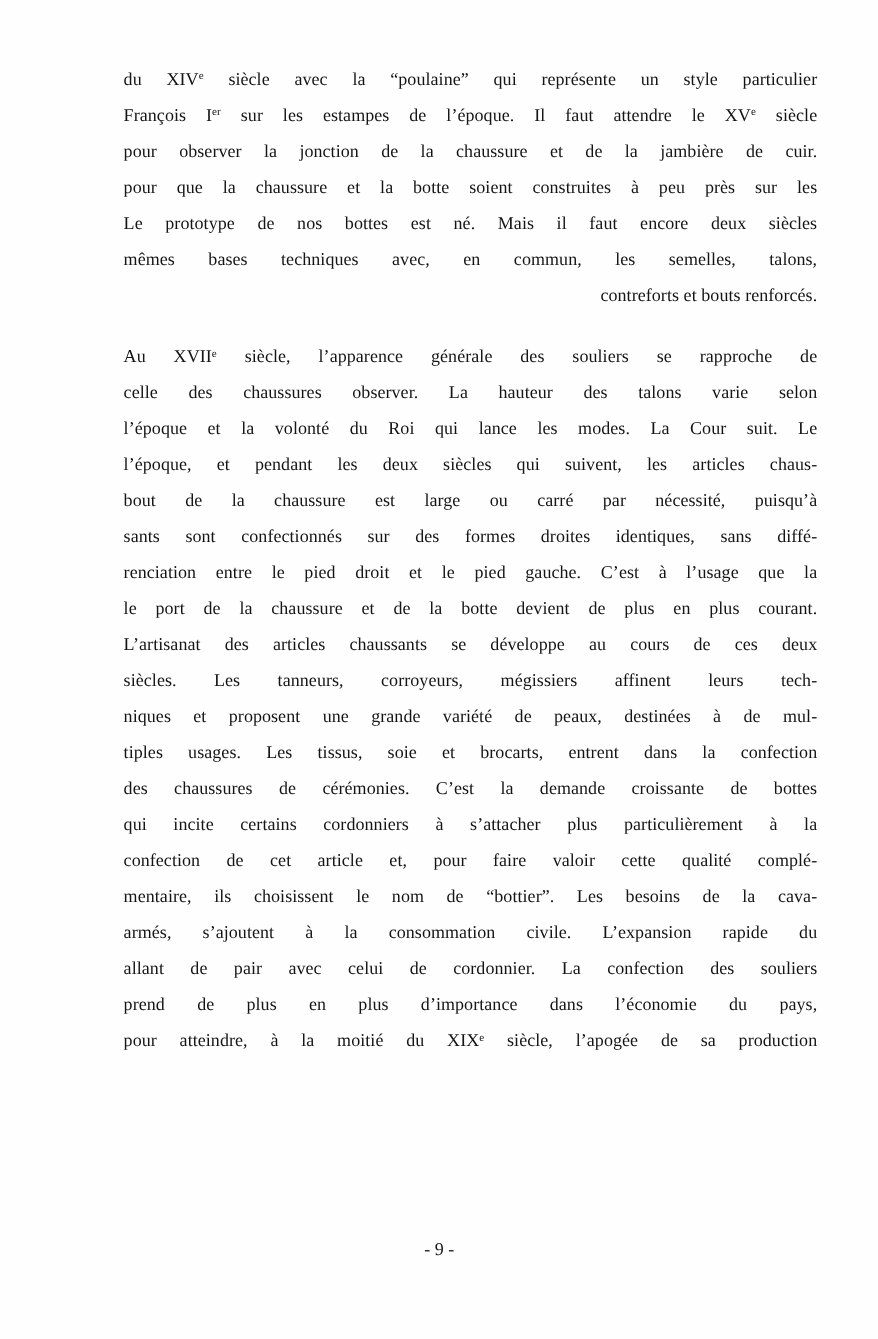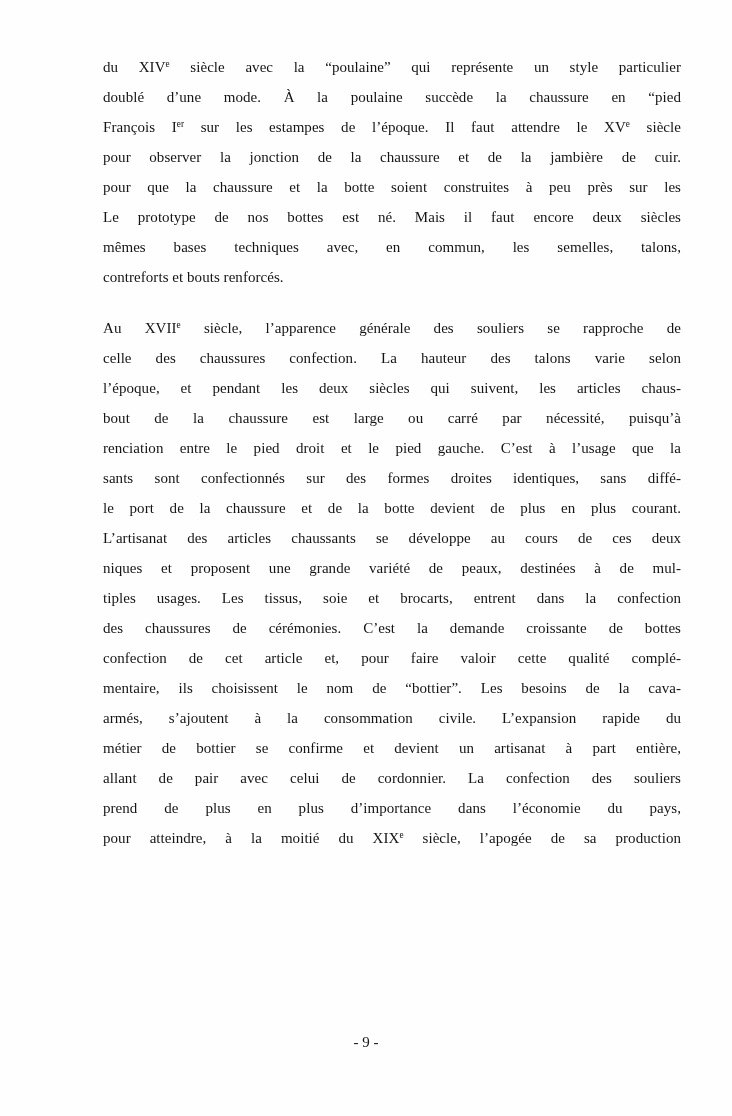--- a/index.html
+++ b/index.html
@@ -44,21 +44,21 @@
     justify-content: space-between;
     font-size: 15px;
     line-height: 30px;
     letter-spacing: 0.05px;
     white-space: pre;
   }
 
   
   .line.last {
     display: block;
-    text-align: left;
+    text-align: right;
   }
 
   
   .line.just {
     display: block;
     text-align: justify;
     text-align-last: justify;
   }
 
   sup {
@@ -81,45 +81,46 @@
 </style>
 </head>
 <body>
 
 <div class="page">
 
   <div class="text-block">
 
     <div class="para">
       <div class="line just">du XIV<sup>e</sup> siècle avec la “poulaine” qui représente un style particulier</div>
-      <div class="line just">doublé d’une mode. À la poulaine succède la chaussure en “pied</div>
       <div class="line just">François I<sup>er</sup> sur les estampes de l’époque. Il faut attendre le XV<sup>e</sup> siècle</div>
       <div class="line just">pour observer la jonction de la chaussure et de la jambière de cuir.</div>
       <div class="line just">pour que la chaussure et la botte soient construites à peu près sur les</div>
       <div class="line just">Le prototype de nos bottes est né. Mais il faut encore deux siècles</div>
       <div class="line just">mêmes bases techniques avec, en commun, les semelles, talons,</div>
       <div class="line last">contreforts et bouts renforcés.</div>
     </div>
 
     <div class="para">
       <div class="line just">Au XVII<sup>e</sup> siècle, l’apparence générale des souliers se rapproche de</div>
-      <div class="line just">celle des chaussures confection. La hauteur des talons varie selon</div>
+      <div class="line just">celle des chaussures observer. La hauteur des talons varie selon</div>
+      <div class="line just">l’époque et la volonté du Roi qui lance les modes. La Cour suit. Le</div>
       <div class="line just">l’époque, et pendant les deux siècles qui suivent, les articles chaus-</div>
       <div class="line just">bout de la chaussure est large ou carré par nécessité, puisqu’à</div>
+      <div class="line just">sants sont confectionnés sur des formes droites identiques, sans diffé-</div>
       <div class="line just">renciation entre le pied droit et le pied gauche. C’est à l’usage que la</div>
-      <div class="line just">sants sont confectionnés sur des formes droites identiques, sans diffé-</div>
       <div class="line just">le port de la chaussure et de la botte devient de plus en plus courant.</div>
       <div class="line just">L’artisanat des articles chaussants se développe au cours de ces deux</div>
+      <div class="line just">siècles. Les tanneurs, corroyeurs, mégissiers affinent leurs tech-</div>
       <div class="line just">niques et proposent une grande variété de peaux, destinées à de mul-</div>
       <div class="line just">tiples usages. Les tissus, soie et brocarts, entrent dans la confection</div>
       <div class="line just">des chaussures de cérémonies. C’est la demande croissante de bottes</div>
+      <div class="line just">qui incite certains cordonniers à s’attacher plus particulièrement à la</div>
       <div class="line just">confection de cet article et, pour faire valoir cette qualité complé-</div>
       <div class="line just">mentaire, ils choisissent le nom de “bottier”. Les besoins de la cava-</div>
       <div class="line just">armés, s’ajoutent à la consommation civile. L’expansion rapide du</div>
-      <div class="line just">métier de bottier se confirme et devient un artisanat à part entière,</div>
       <div class="line just">allant de pair avec celui de cordonnier. La confection des souliers</div>
       <div class="line just">prend de plus en plus d’importance dans l’économie du pays,</div>
       <div class="line just">pour atteindre, à la moitié du XIX<sup>e</sup> siècle, l’apogée de sa production</div>
     </div>
 
   </div>
 
   <div class="page-number">- 9 -</div>
 
 </div>

